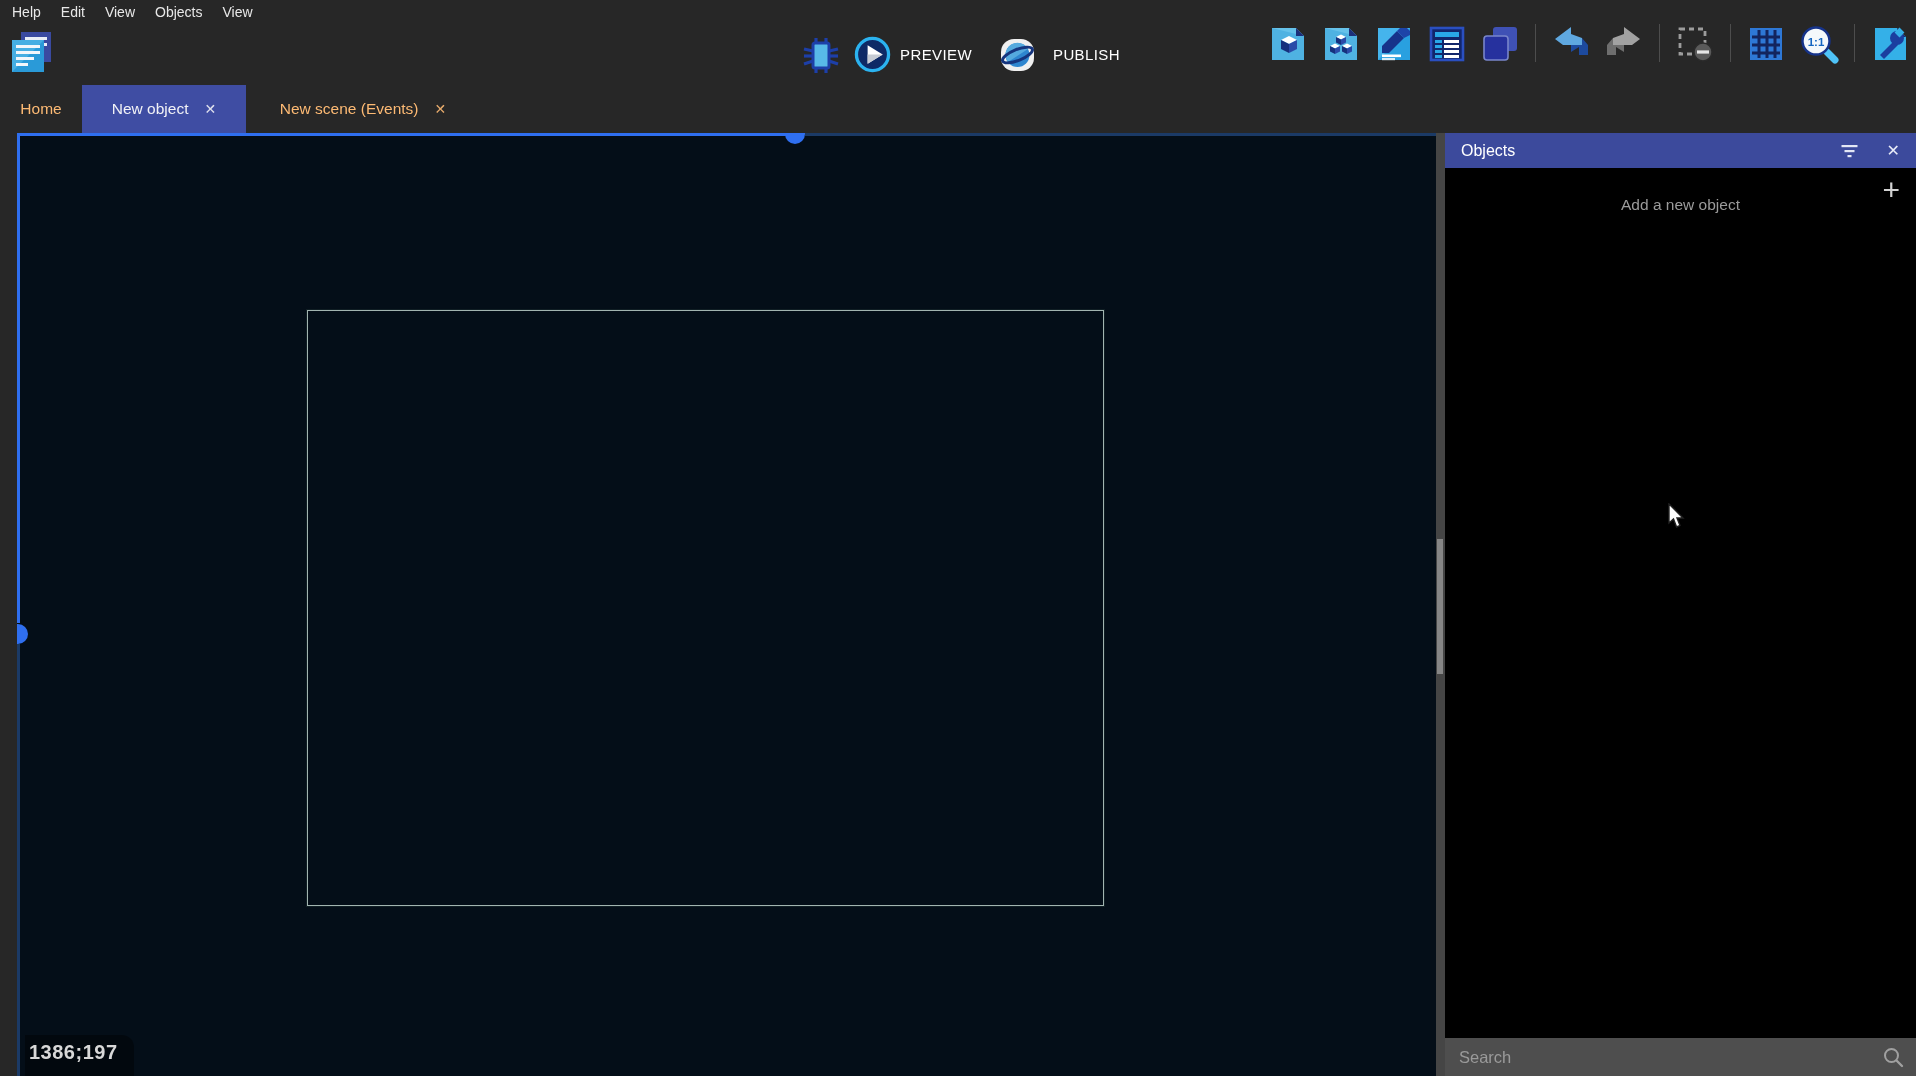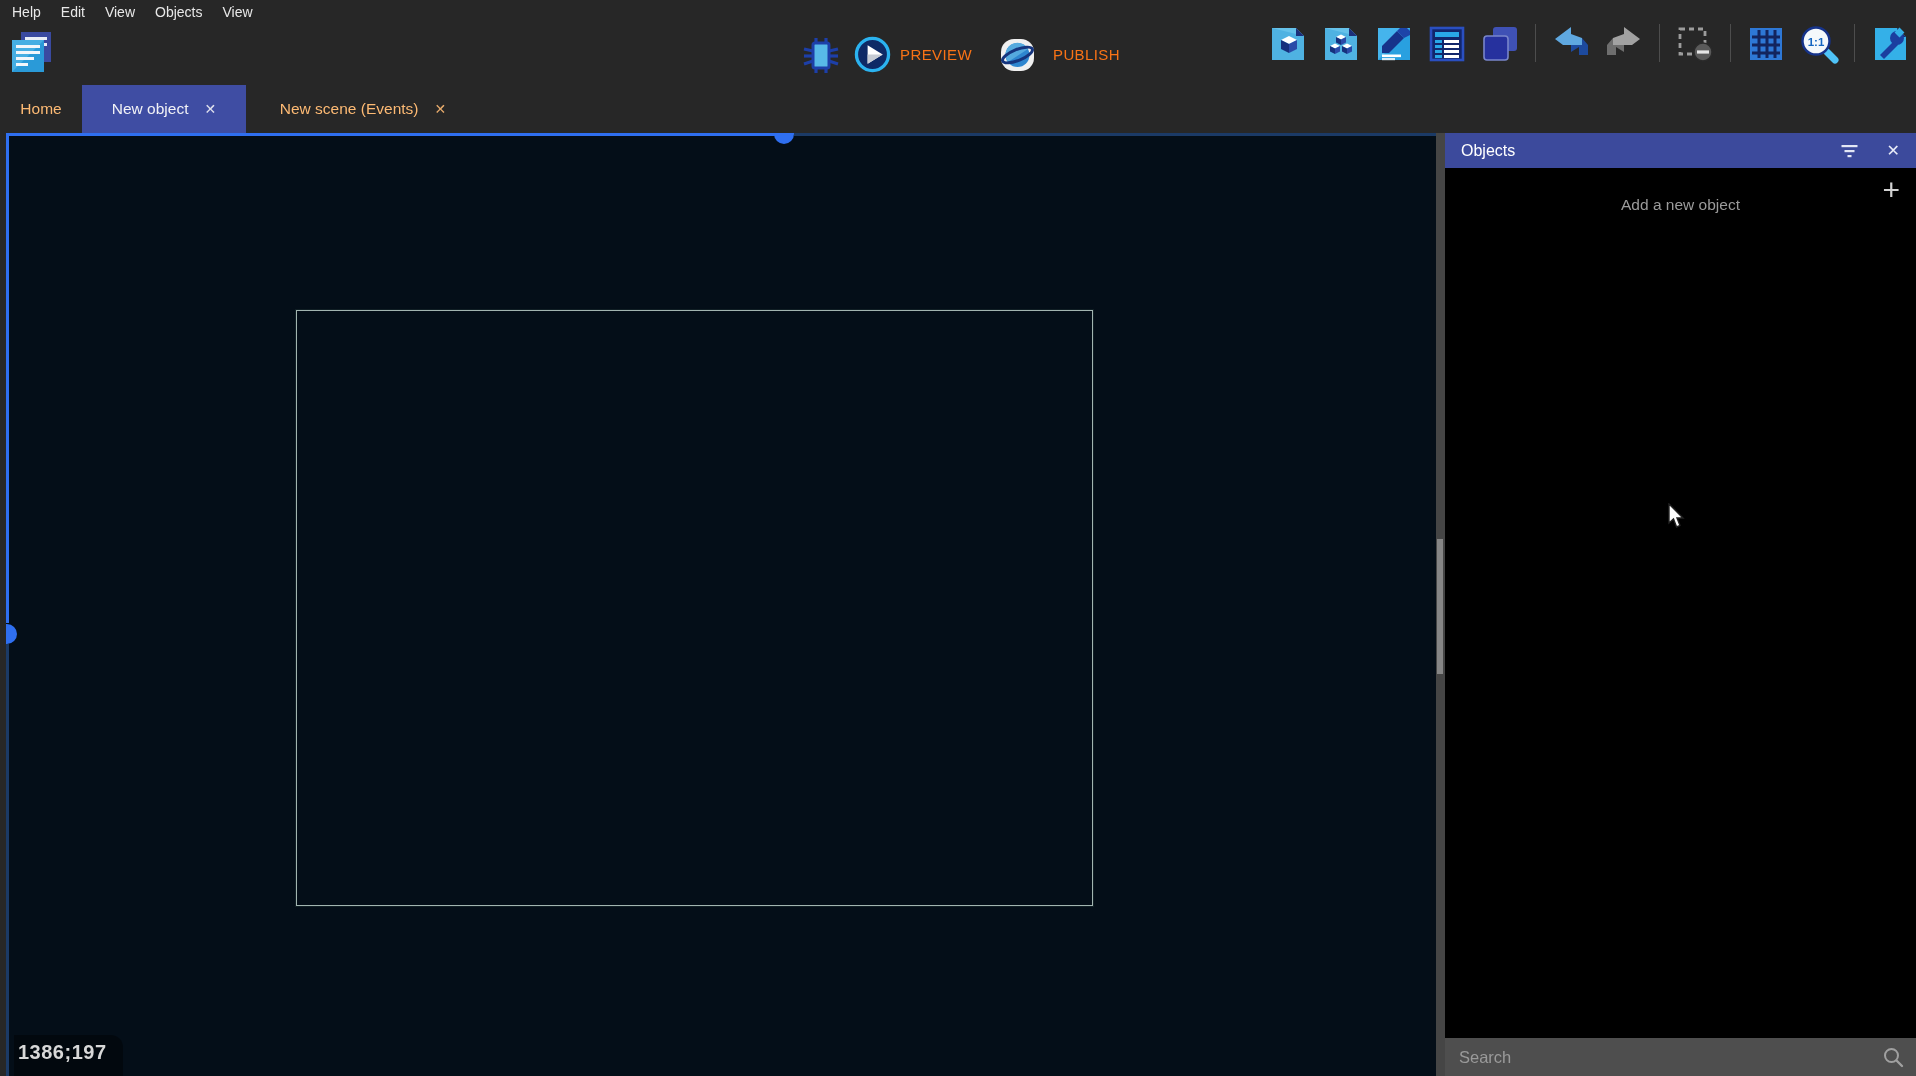--- a/index.html
+++ b/index.html
@@ -10,41 +10,41 @@
   .menubar { position:absolute; left:0; top:0; width:100%; height:24px;
              display:flex; align-items:center; padding-left:2px; background:#272727; }
   .menu-item { color:#e8e8e8; font-size:14px; padding:3px 10px; cursor:default; }
 
   .toolbar { position:absolute; left:0; top:24px; width:100%; height:61px; background:#272727; }
 
   .pm-icon { position:absolute; left:8px; top:5px; width:48px; height:48px; }
 
   .center-cluster { position:absolute; left:800px; top:0; height:61px;
                     display:flex; align-items:center; gap:12px; }
-  .tb-label { color:#f97316; font-size:15px; letter-spacing:0.4px; }
+  .tb-label { color:#ffffff; font-size:15px; letter-spacing:0.4px; }
   .pub-group { display:flex; align-items:center; gap:15px; margin-left:14px; }
   .prev-group { display:flex; align-items:center; gap:9px; }
 
   .right-cluster { position:absolute; right:6px; top:0; height:61px;
                    display:flex; align-items:flex-start; gap:13px; }
   .tb-sep { width:1px; height:38px; background:#4d4d4d; margin:0 2px; }
   .tb-icon { width:40px; height:40px; display:block; }
 
   
   .tabbar { position:absolute; left:0; top:85px; width:100%; height:48px;
             display:flex; background:#272727; }
   .tab { display:flex; align-items:center; justify-content:center; gap:16px;
          font-size:15.5px; color:#fdba74; cursor:default; }
   .tab-home { width:82px; }
   .tab-active { background:#3f4da3; color:#f2f2f6; width:164px; }
   .tab-events { width:234px; }
   .tab-close { font-size:14px; color:inherit; opacity:0.9; }
 
   
-  .canvas { position:absolute; left:6px; top:133px; width:1436px; height:943px;
+  .canvas { position:absolute; left:17px; top:133px; width:1436px; height:943px;
             background:#040e18; overflow:hidden; }
   .scene-window { position:absolute; left:290px; top:177px; width:797px; height:596px;
                   border:1px solid #a2b4b0; box-shadow:0 0 0 1px rgba(40,60,60,0.35); }
 
   .hscroll-bright { position:absolute; left:0; top:0; width:770px; height:3px; background:#2f6ff0; }
   .hscroll-dark   { position:absolute; left:788px; top:0; width:648px; height:3px; background:#1b3a66; }
   .hscroll-dot    { position:absolute; left:768px; top:-9px; width:20px; height:20px;
                     border-radius:50%; background:#2f6ff0; }
   .vscroll-bright { position:absolute; left:0; top:0; width:3px; height:490px; background:#2f6ff0; }
   .vscroll-dark   { position:absolute; left:0; top:511px; width:3px; height:432px; background:#1b3a66; }

